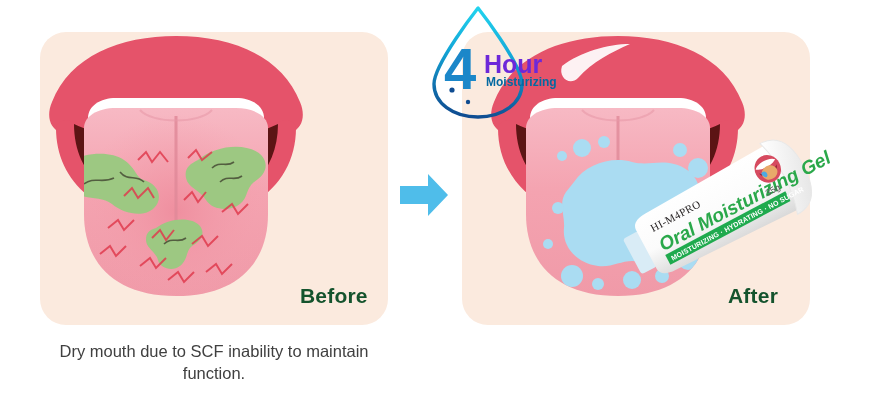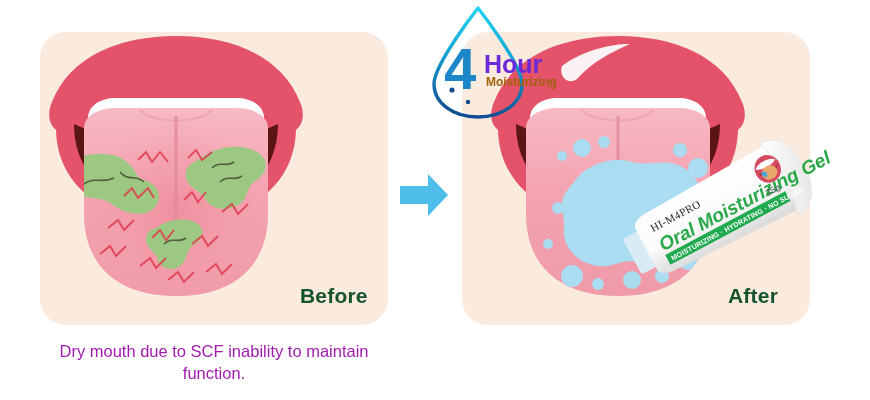--- a/index.html
+++ b/index.html
@@ -43,34 +43,34 @@
     font-size:58px;font-weight:bold;color:#1b87c9;
     line-height:58px;letter-spacing:-1px;
   }
   .badge-hour{
     position:absolute;left:64px;top:50px;
     font-size:25px;font-weight:bold;color:#6d28d9;
     line-height:25px;
   }
   .badge-moist{
     position:absolute;left:66px;top:74px;
-    font-size:12px;font-weight:bold;color:#a16207;
+    font-size:12px;font-weight:bold;color:#0369a1;
     line-height:12px;
   }
 
   
   #tube{position:absolute;left:618px;top:138px;width:212px;height:140px;}
 
   
   .caption{
     position:absolute;
     width:348px;
     text-align:center;
     font-size:16.5px;
-    color:#a21caf;
+    color:#404040;
     line-height:22px;
   }
   #caption-before{left:40px; top:340px;}
   #caption-after {left:462px;top:340px;}
 </style>
 </head>
 <body>
 
 <div class="stage">
 

